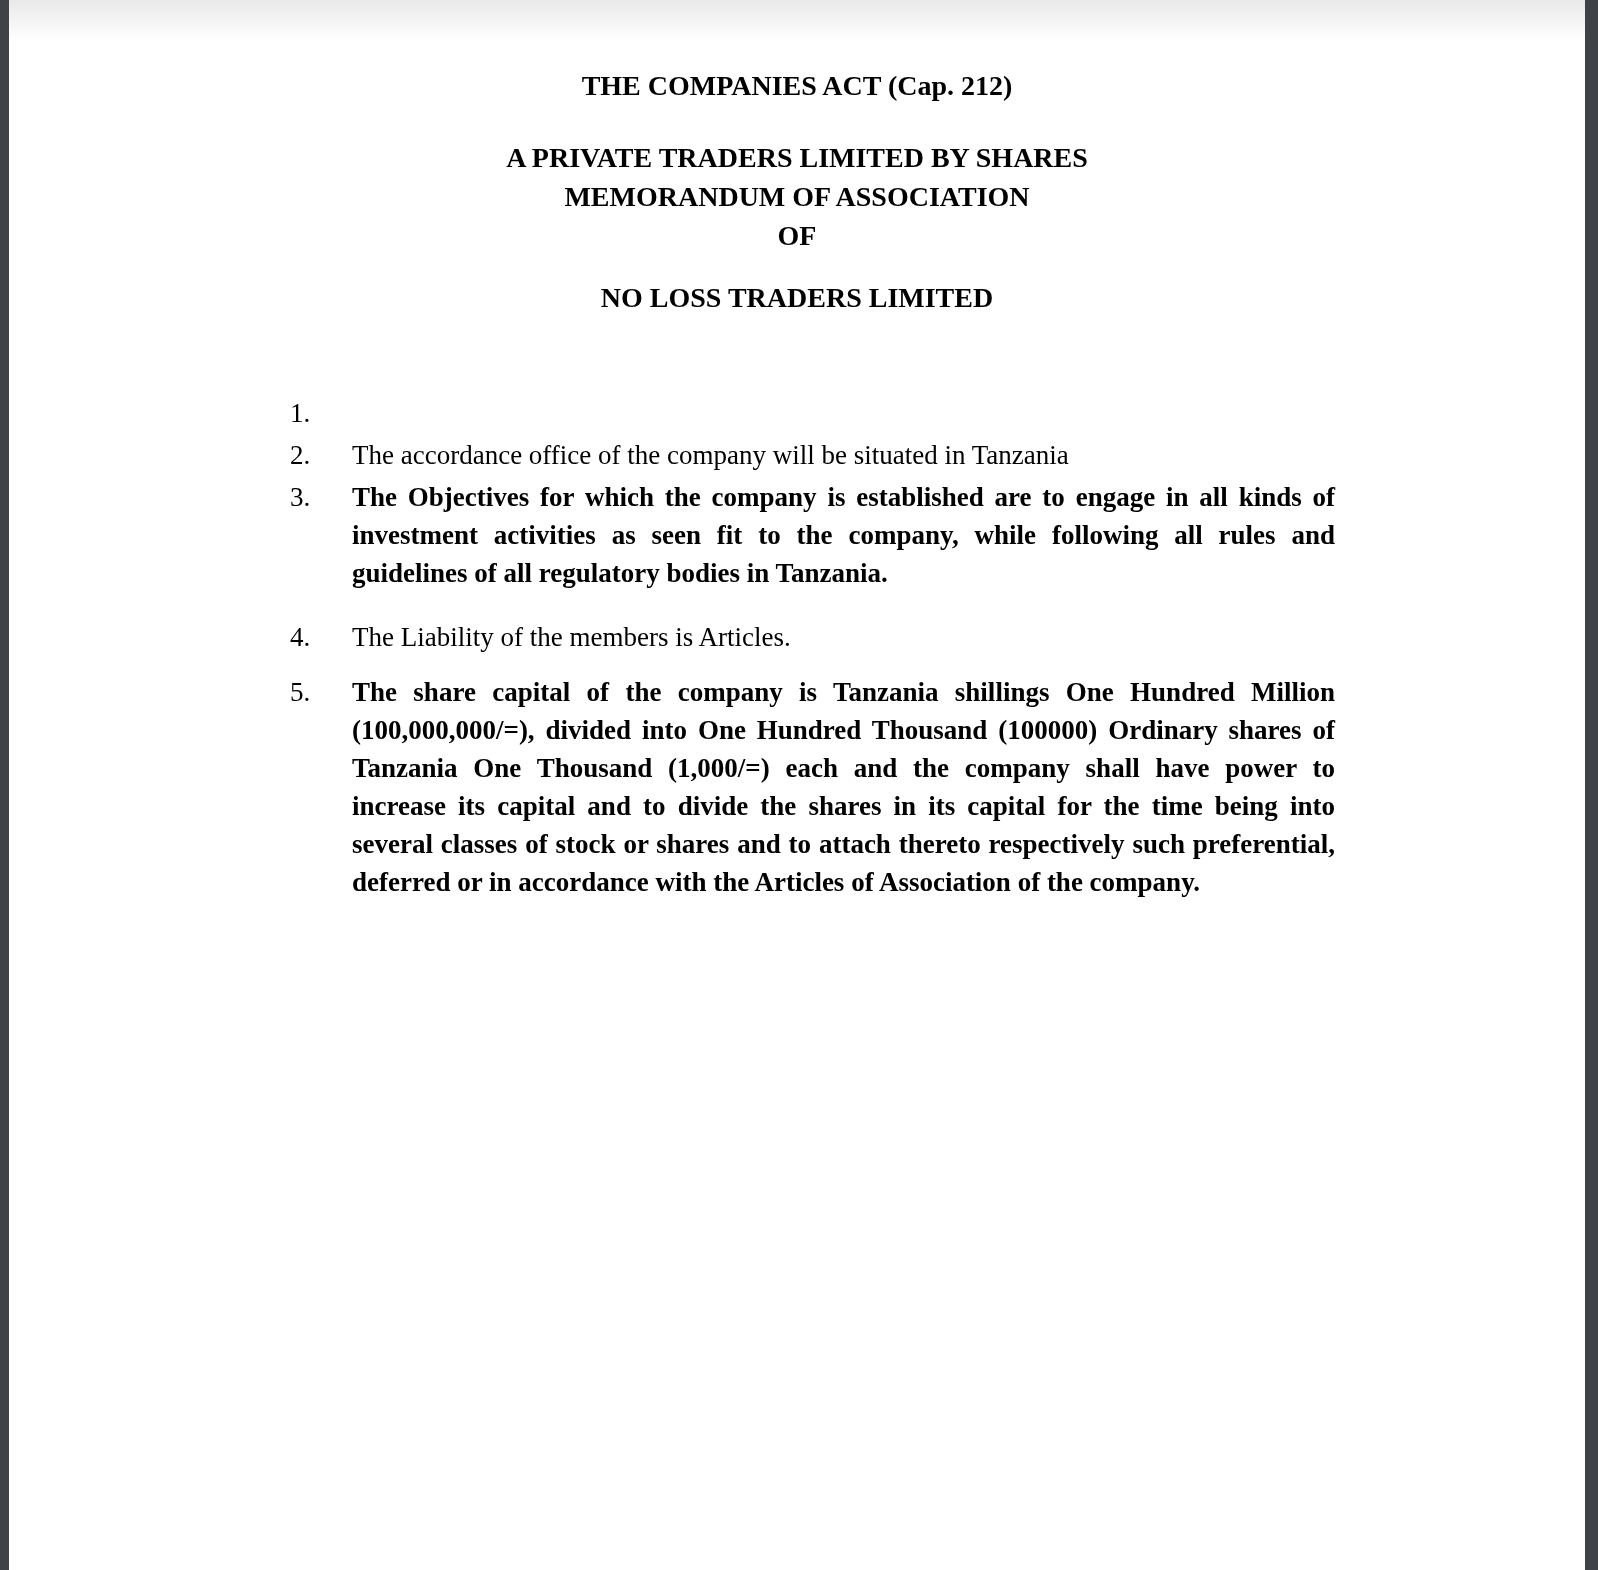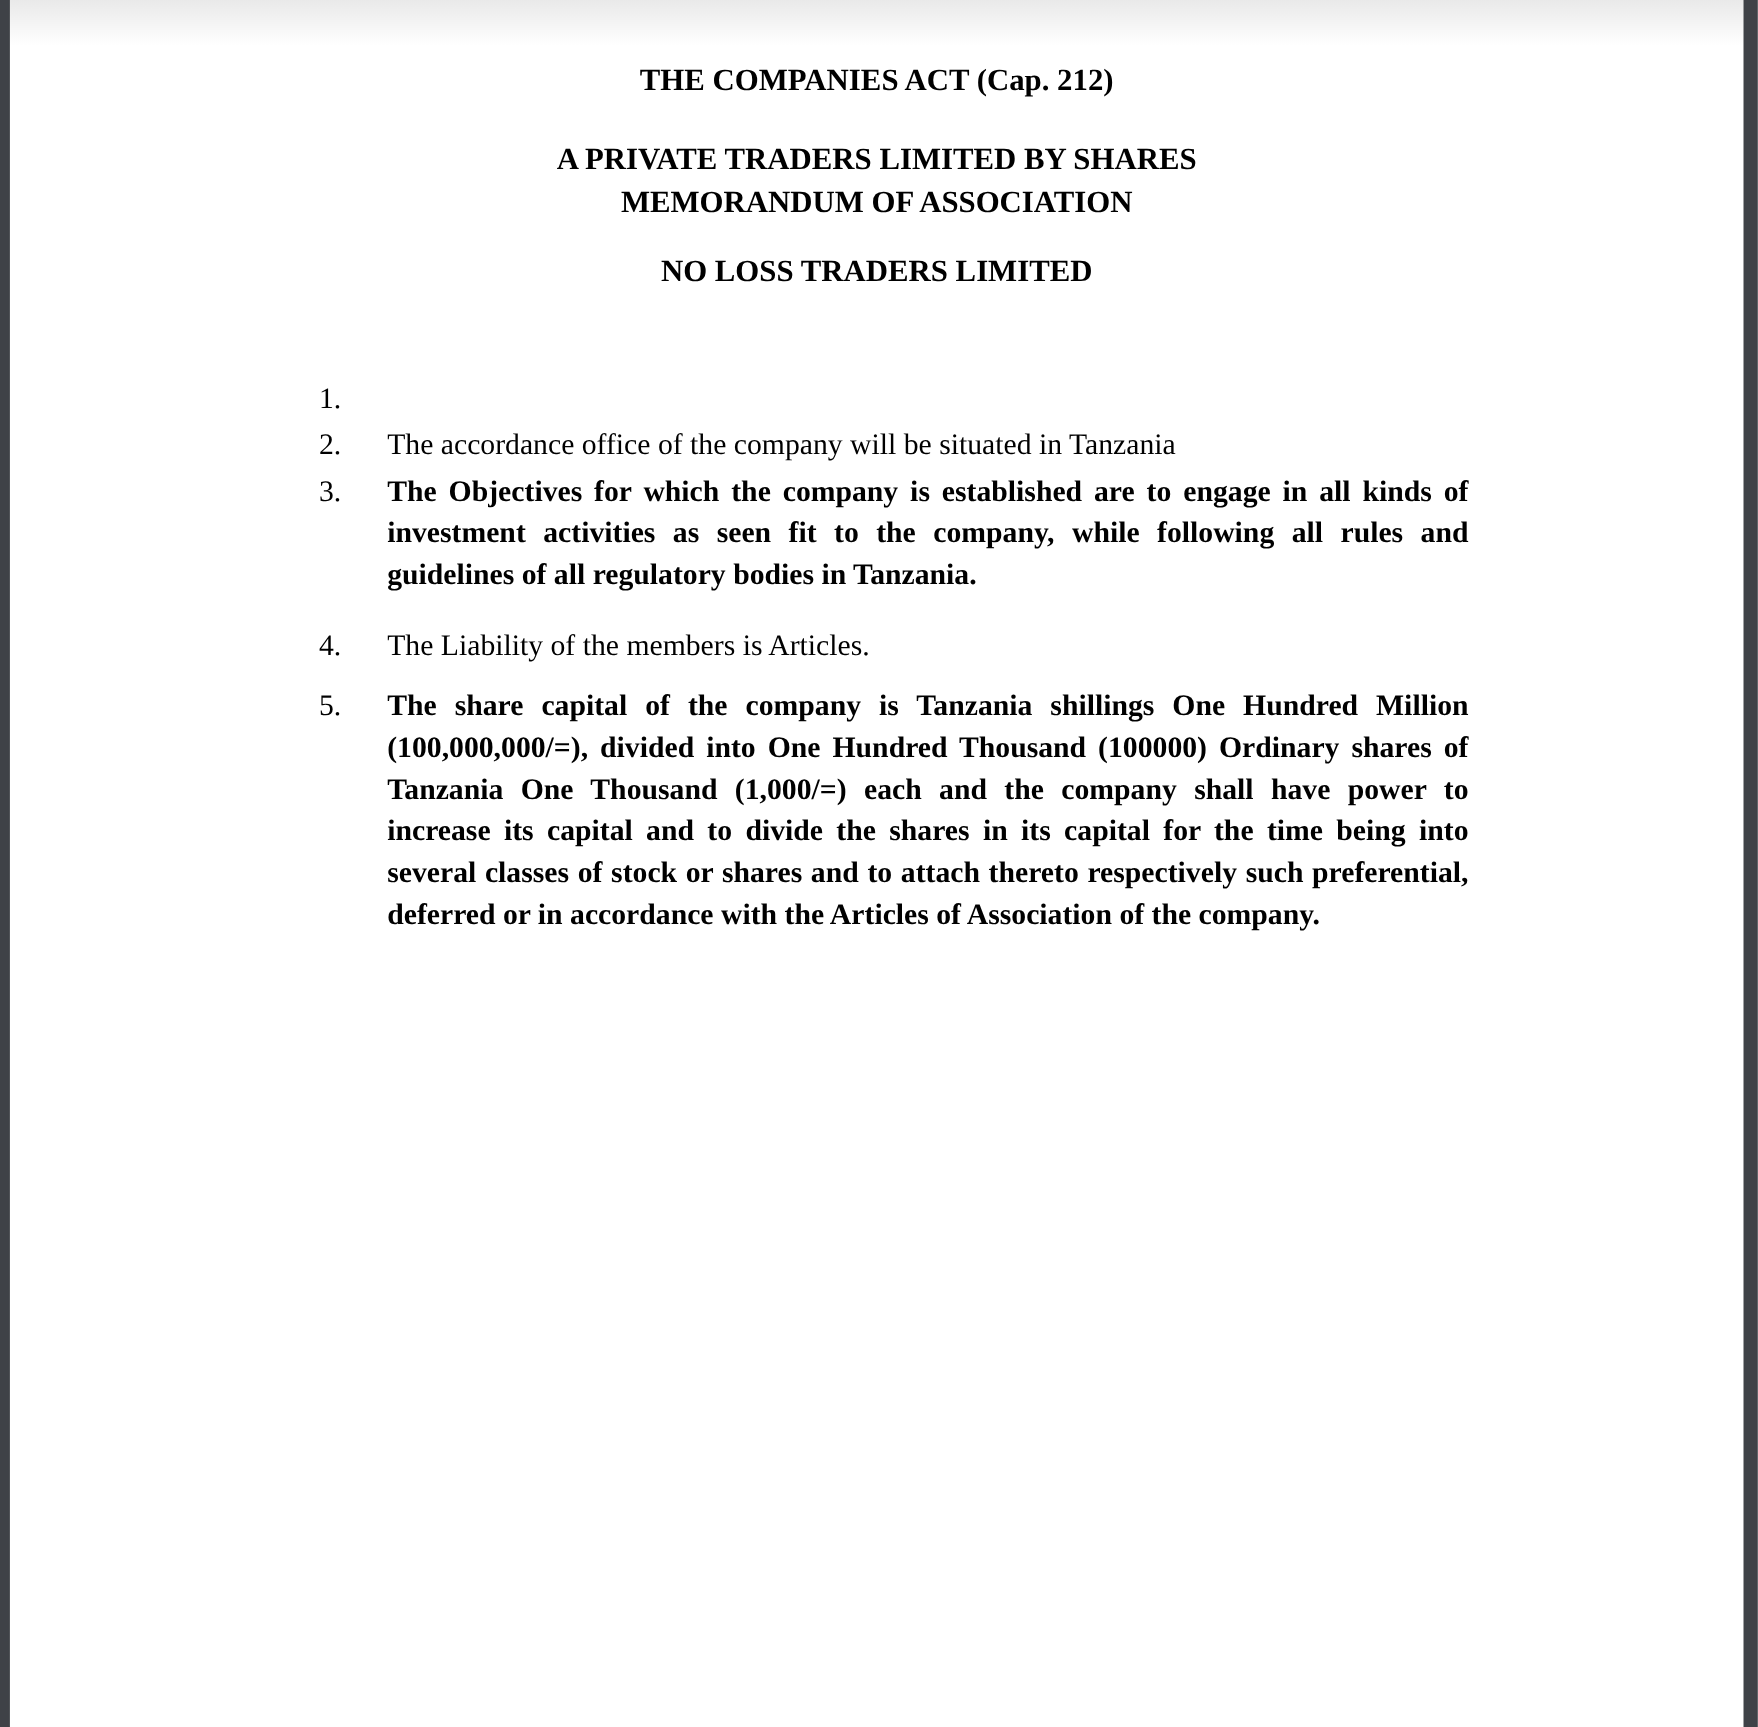--- a/index.html
+++ b/index.html
@@ -33,21 +33,21 @@
     background: linear-gradient(to bottom, rgba(0,0,0,0.085), rgba(0,0,0,0));
     pointer-events: none;
   }
   .doc-header {
     text-align: center;
     padding-top: 58px;
     font-weight: bold;
     font-size: 28px;
   }
   .act-title {
-    margin: 0 0 36px 0;
+    margin: 12px 0 36px 0;
   }
   .subtitle-block {
     line-height: 39px;
   }
   .company-name {
     margin-top: 23px;
     line-height: 39px;
   }
   .clause-list {
     margin-top: 77px;
@@ -82,20 +82,21 @@
 </head>
 <body>
 
 <div class="page">
 
   <div class="doc-header">
     <div class="act-title">THE COMPANIES ACT (Cap. 212)</div>
     <div class="subtitle-block">
       <div>A PRIVATE TRADERS LIMITED BY SHARES</div>
       <div>MEMORANDUM OF ASSOCIATION</div>
+      <div>OF</div>
     </div>
     <div class="company-name">NO LOSS TRADERS LIMITED</div>
   </div>
 
   <div class="clause-list">
 
     <div class="clause c1">
       <div class="clause-number">1.</div>
     </div>
 

